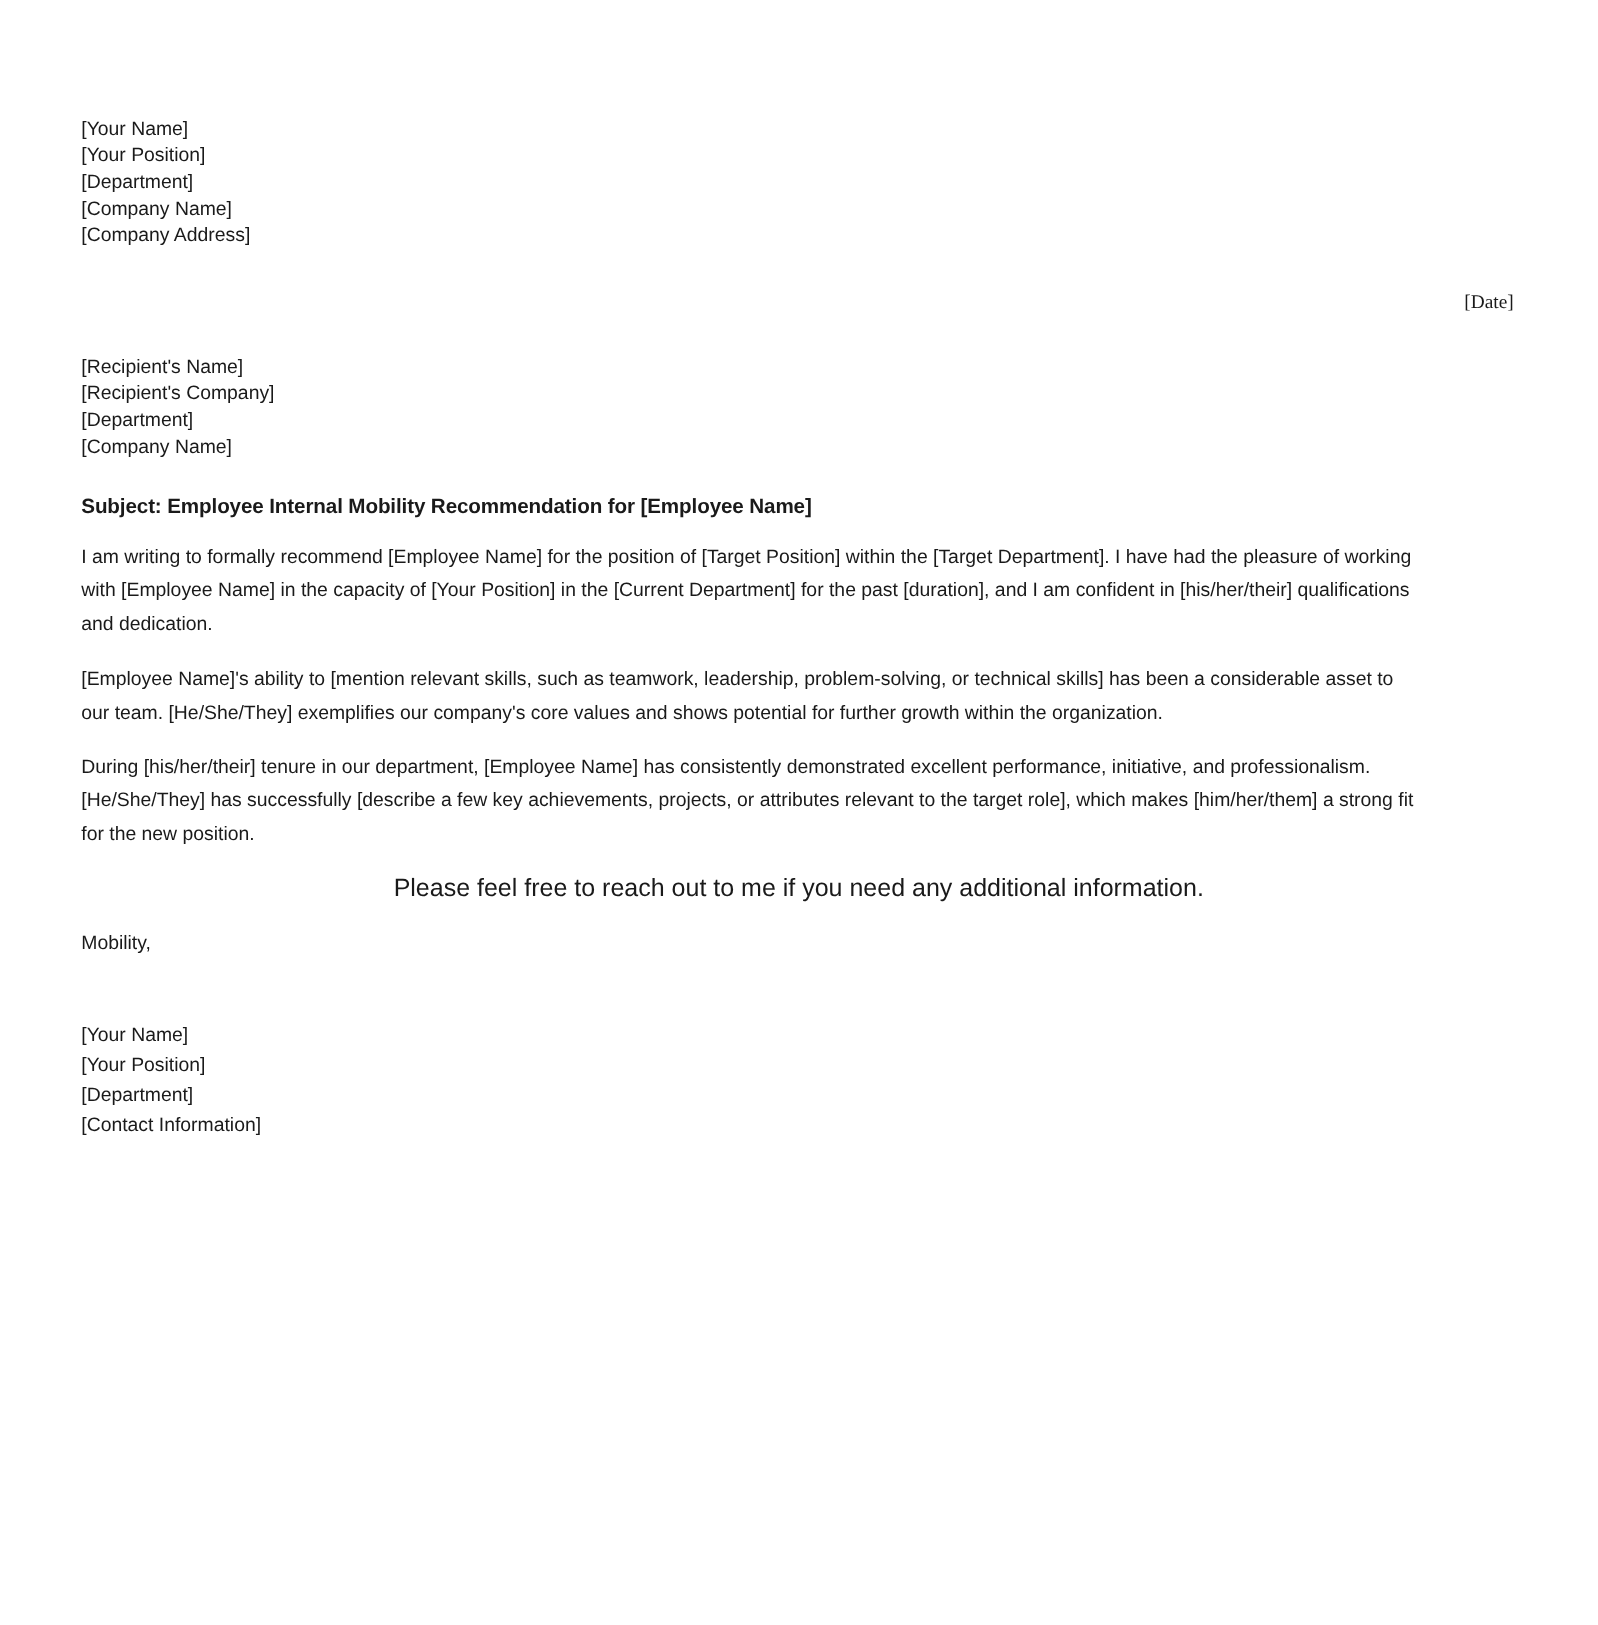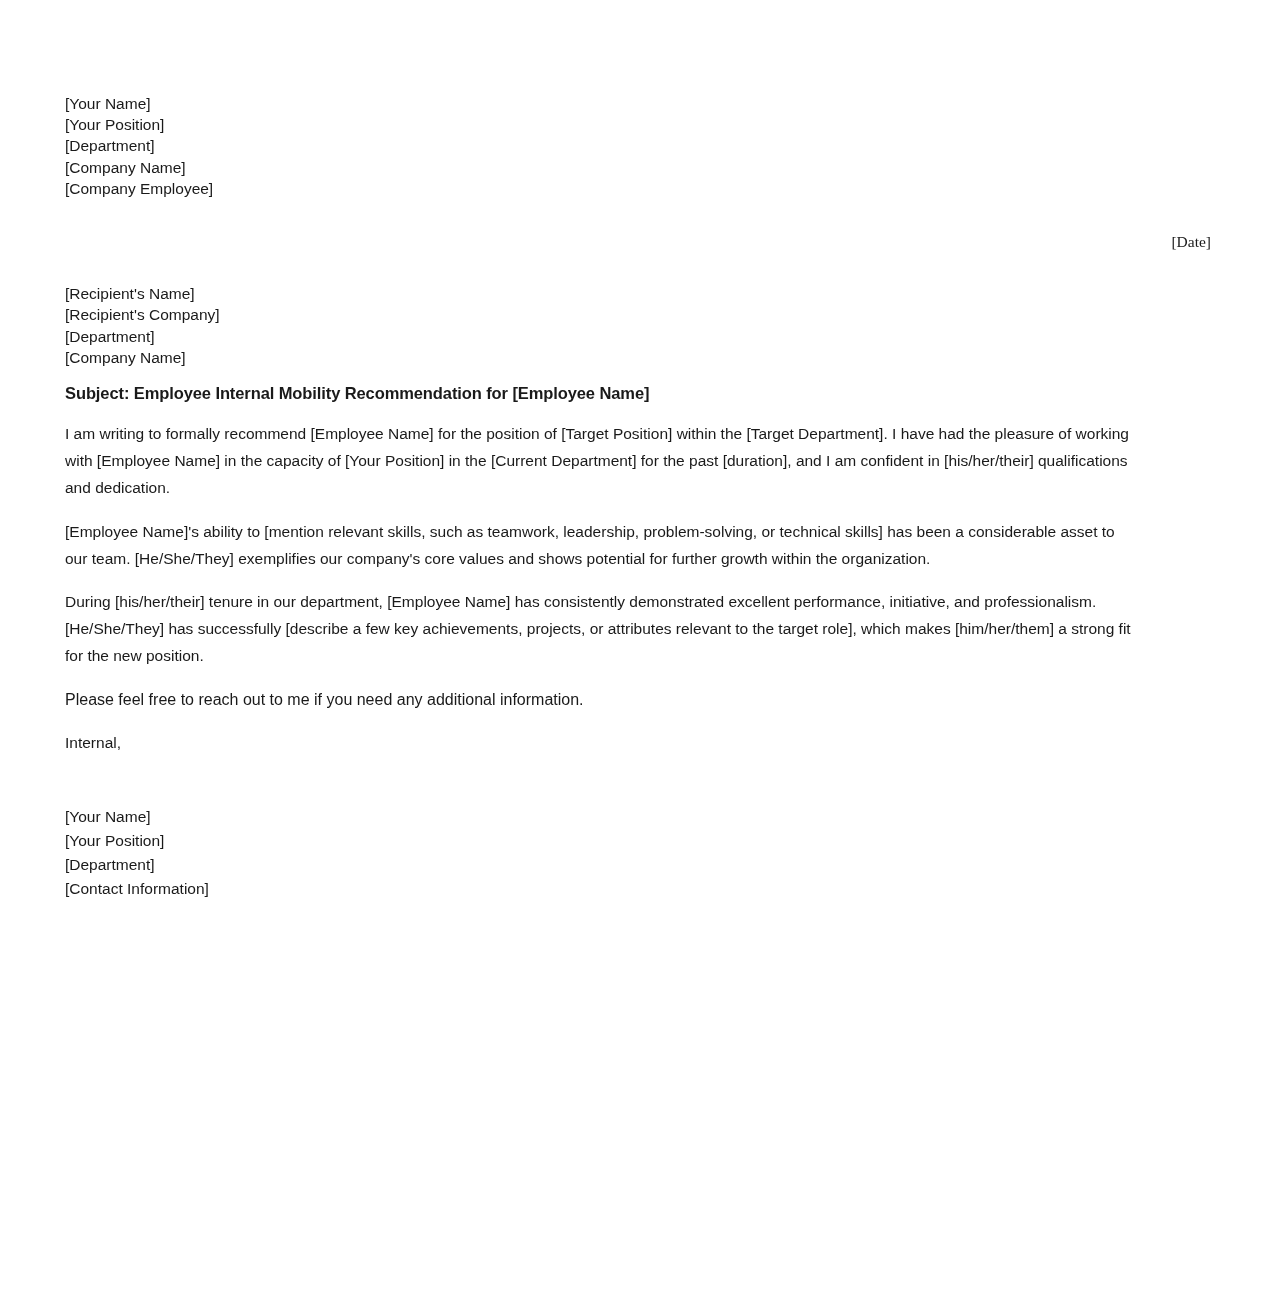--- a/index.html
+++ b/index.html
@@ -46,43 +46,44 @@
     font-family: Liberation Serif, serif;
   }
 
   .recipient-block { margin-top: 31px; }
 
   
   .subject {
     font-size: 16.5px;
     font-weight: bold;
     line-height: 22px;
-    margin-top: 14px;
+    margin-top: 26px;
     letter-spacing: -0.1px;
   }
 
   
   .salutation {
     font-size: 15.5px;
     line-height: 27px;
     margin-top: 34px;
   }
 
   .para {
     font-size: 15.5px;
     line-height: 27.2px;
     margin-top: 16px;
     max-width: 1072px;
     text-align: left;
   }
 
   .closing {
-    font-size: 16px;
+    font-size: 20px;
     line-height: 27px;
     margin-top: 16px;
+    text-align: center;
   }
 
   .signoff {
     font-size: 15.5px;
     line-height: 27px;
     margin-top: 16px;
   }
 
   .signature-block {
     margin-top: 49px;
@@ -95,42 +96,42 @@
 
 <div class="page">
 
   <div class="spacer-top"></div>
 
   <div class="block sender-block">
     <div class="line">[Your Name]</div>
     <div class="line">[Your Position]</div>
     <div class="line">[Department]</div>
     <div class="line">[Company Name]</div>
-    <div class="line">[Company Employee]</div>
+    <div class="line">[Company Address]</div>
   </div>
 
   <div class="date-row">[Date]</div>
 
   <div class="block recipient-block">
     <div class="line">[Recipient's Name]</div>
     <div class="line">[Recipient's Company]</div>
     <div class="line">[Department]</div>
     <div class="line">[Company Name]</div>
   </div>
 
   <div class="subject">Subject: Employee Internal Mobility Recommendation for [Employee Name]</div>
 
 
   <p class="para">I am writing to formally recommend [Employee Name] for the position of [Target Position] within the [Target Department]. I have had the pleasure of working with [Employee Name] in the capacity of [Your Position] in the [Current Department] for the past [duration], and I am confident in [his/her/their] qualifications and dedication.</p>
   <p class="para">[Employee Name]'s ability to [mention relevant skills, such as teamwork, leadership, problem-solving, or technical skills] has been a considerable asset to our team. [He/She/They] exemplifies our company's core values and shows potential for further growth within the organization.</p>
   <p class="para">During [his/her/their] tenure in our department, [Employee Name] has consistently demonstrated excellent performance, initiative, and professionalism. [He/She/They] has successfully [describe a few key achievements, projects, or attributes relevant to the target role], which makes [him/her/them] a strong fit for the new position.</p>
 
   <div class="closing">Please feel free to reach out to me if you need any additional information.</div>
 
-  <div class="signoff">Internal,</div>
+  <div class="signoff">Mobility,</div>
 
   <div class="signature-block">
     <div class="line">[Your Name]</div>
     <div class="line">[Your Position]</div>
     <div class="line">[Department]</div>
     <div class="line">[Contact Information]</div>
   </div>
 
 </div>
 

